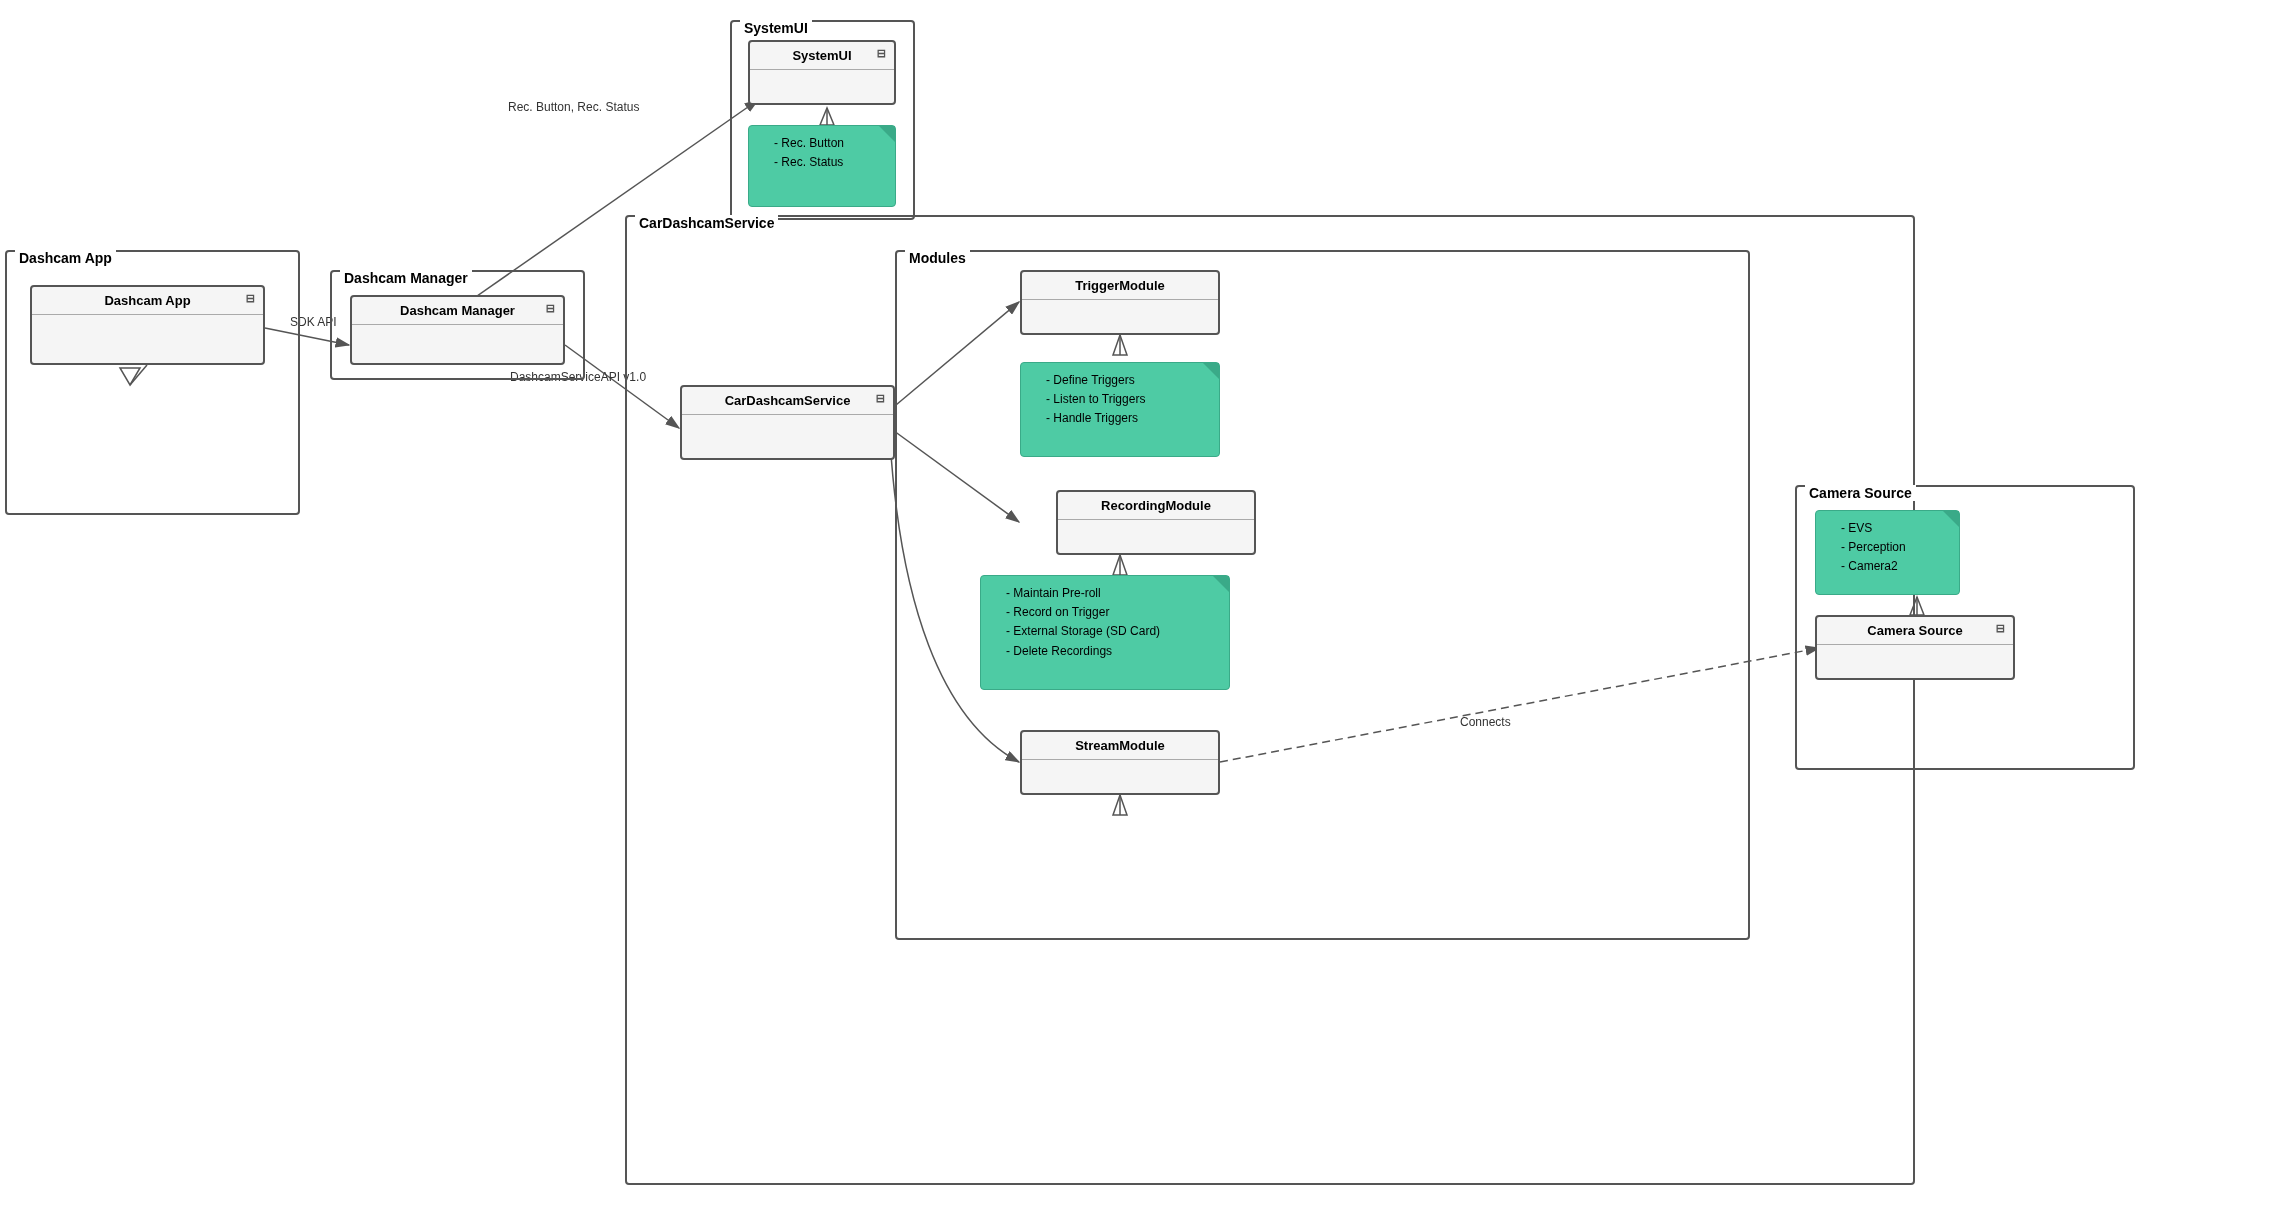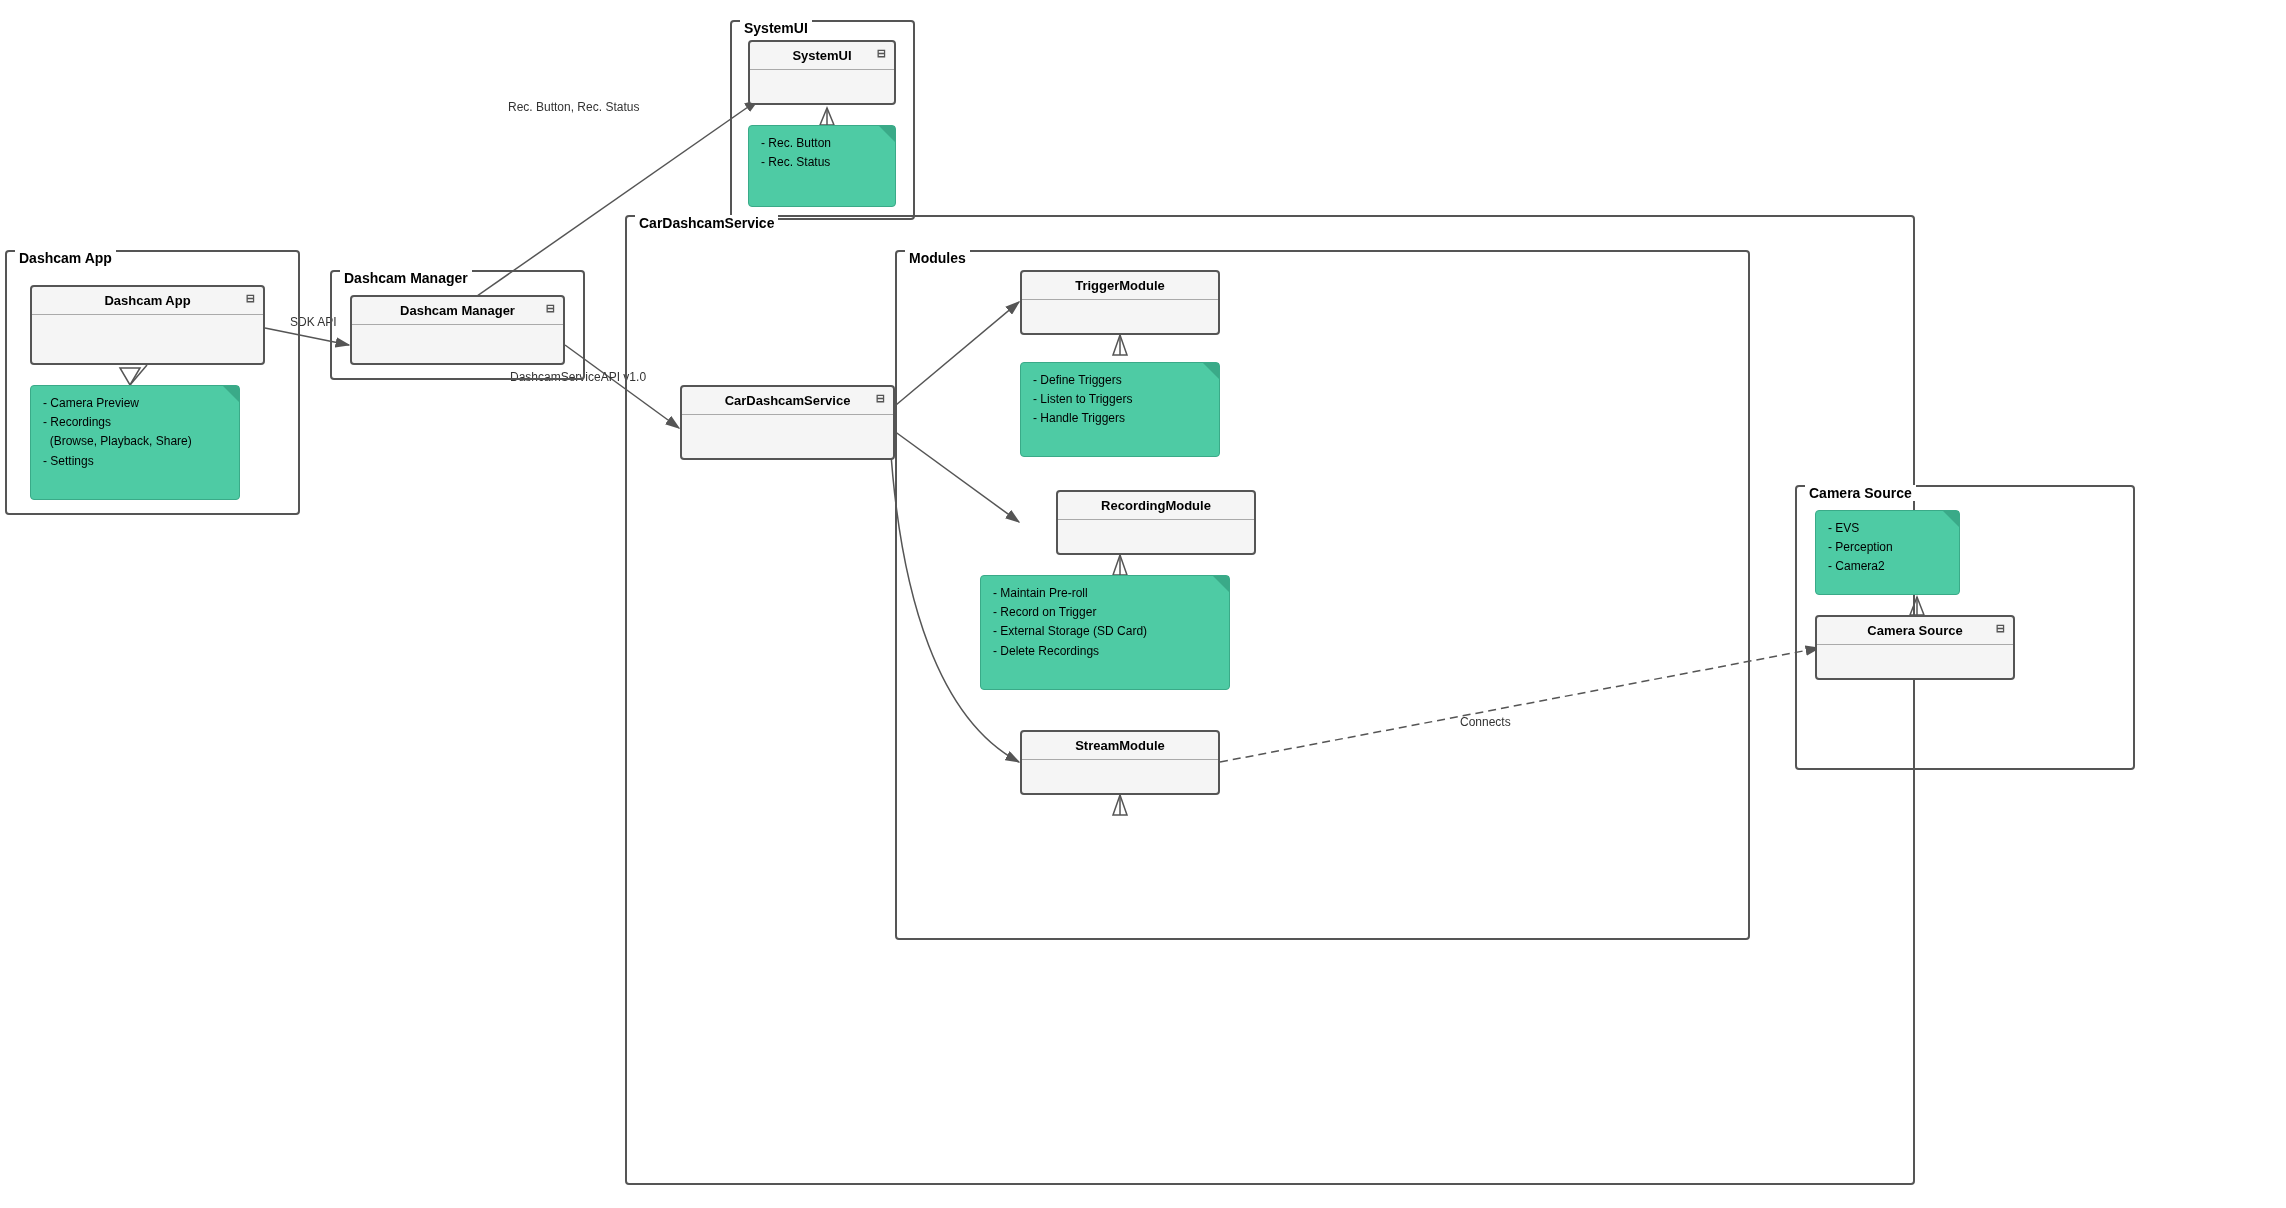--- a/index.html
+++ b/index.html
@@ -61,21 +61,21 @@
       background: #fff;
       padding: 0 4px;
     }
 
     
     .feature-box {
       position: absolute;
       background: #4ecba4;
       border: 1px solid #3aaa88;
       border-radius: 4px;
-      padding: 8px 12px;
+      padding: 8px 25px;
       font-size: 12px;
       line-height: 1.6;
     }
 
     .feature-box::after {
       content: '';
       position: absolute;
       top: 0;
       right: 0;
       width: 16px;
@@ -158,26 +158,20 @@
     <span class="container-label">Dashcam App</span>
   </div>
 
   <div class="uml-box" style="left:30px; top:285px; width:235px; height:80px;">
     <div class="uml-box-title">
       <span class="uml-box-icon">⊟</span>
       <span>Dashcam App</span>
     </div>
   </div>
 
-  <div class="feature-box" style="left:30px; top:385px; width:210px; height:115px;">
-    <div>- Camera Preview</div>
-    <div>- Recordings</div>
-    <div>&nbsp;&nbsp;(Browse, Playback, Share)</div>
-    <div>- Settings</div>
-  </div>
 
   <div class="container-box" style="left:330px; top:270px; width:255px; height:110px;">
     <span class="container-label">Dashcam Manager</span>
   </div>
 
   <div class="uml-box" style="left:350px; top:295px; width:215px; height:70px;">
     <div class="uml-box-title">
       <span class="uml-box-icon">⊟</span>
       <span>Dashcam Manager</span>
     </div>

